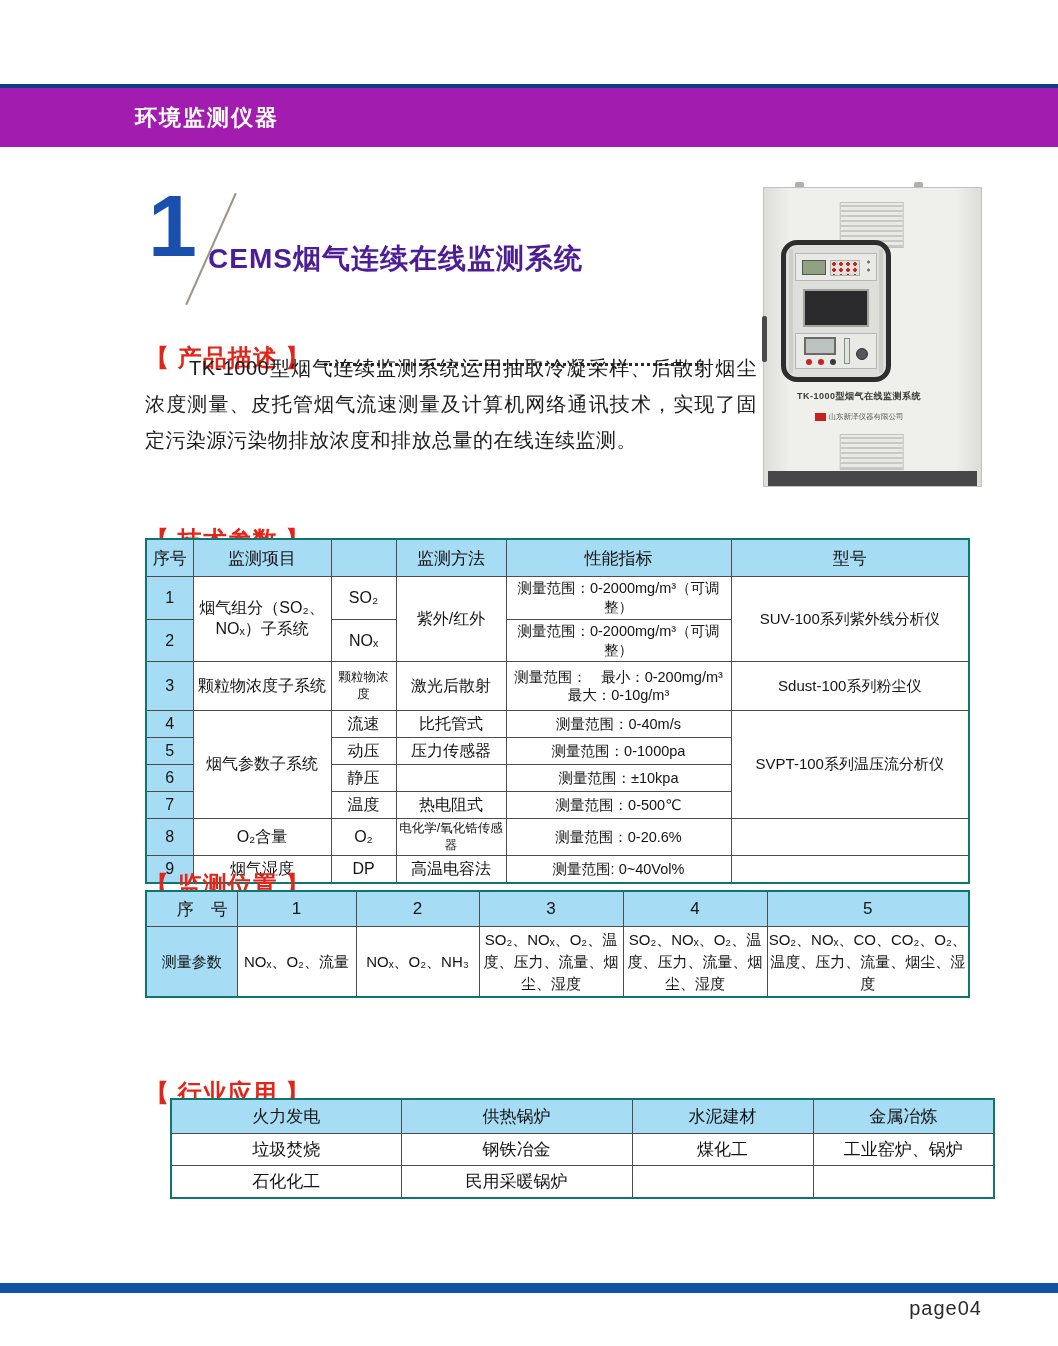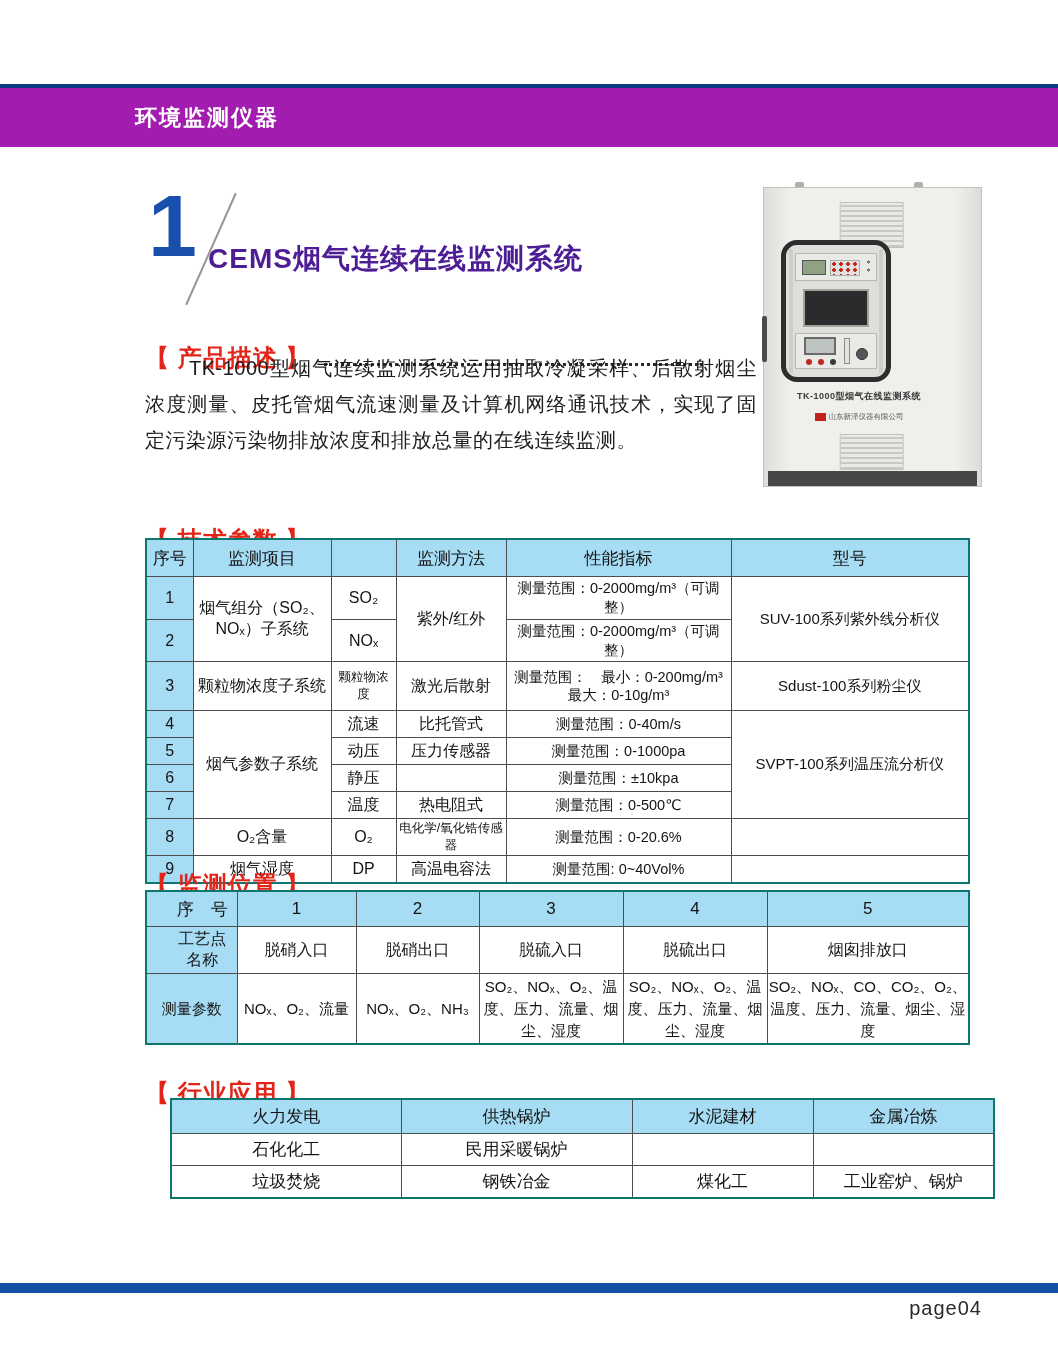--- a/index.html
+++ b/index.html
@@ -294,28 +294,20 @@
   </colgroup>
   <tbody>
       <tr class="hd">
     <td class="bluebg lbl">序　号</td>
     <td class="bluebg">1</td>
     <td class="bluebg">2</td>
     <td class="bluebg">3</td>
     <td class="bluebg">4</td>
     <td class="bluebg">5</td>
   </tr>
-  <tr class="pt">
-    <td class="bluebg lbl">工艺点名称</td>
-    <td>脱硝入口</td>
-    <td>脱硝出口</td>
-    <td>脱硫入口</td>
-    <td>脱硫出口</td>
-    <td>烟囱排放口</td>
-  </tr>
   <tr class="pm">
     <td class="bluebg lbl">测量参数</td>
     <td>NOₓ、O₂、流量</td>
     <td>NOₓ、O₂、NH₃</td>
     <td>SO₂、NOₓ、O₂、温度、压力、流量、烟尘、湿度</td>
     <td>SO₂、NOₓ、O₂、温度、压力、流量、烟尘、湿度</td>
     <td>SO₂、NOₓ、CO、CO₂、O₂、温度、压力、流量、烟尘、湿度</td>
   </tr>
 </tbody>
   </table>
@@ -333,28 +325,28 @@
       <col style="width:181px">
   </colgroup>
   <tbody>
       <tr class="hd">
     <td class="bluebg">火力发电</td>
     <td class="bluebg">供热锅炉</td>
     <td class="bluebg">水泥建材</td>
     <td class="bluebg">金属冶炼</td>
   </tr>
   <tr>
+    <td>垃圾焚烧</td>
+    <td>钢铁冶金</td>
+    <td>煤化工</td>
+    <td>工业窑炉、锅炉</td>
+  </tr>
+  <tr>
     <td>石化化工</td>
     <td>民用采暖锅炉</td>
     <td></td>
     <td></td>
   </tr>
-  <tr>
-    <td>垃圾焚烧</td>
-    <td>钢铁冶金</td>
-    <td>煤化工</td>
-    <td>工业窑炉、锅炉</td>
-  </tr>
 </tbody>
   </table>
 
 <div id="footer-bar" class="abs"></div>
 <div id="page-num" class="abs">page04</div>
 
 </body></html>

